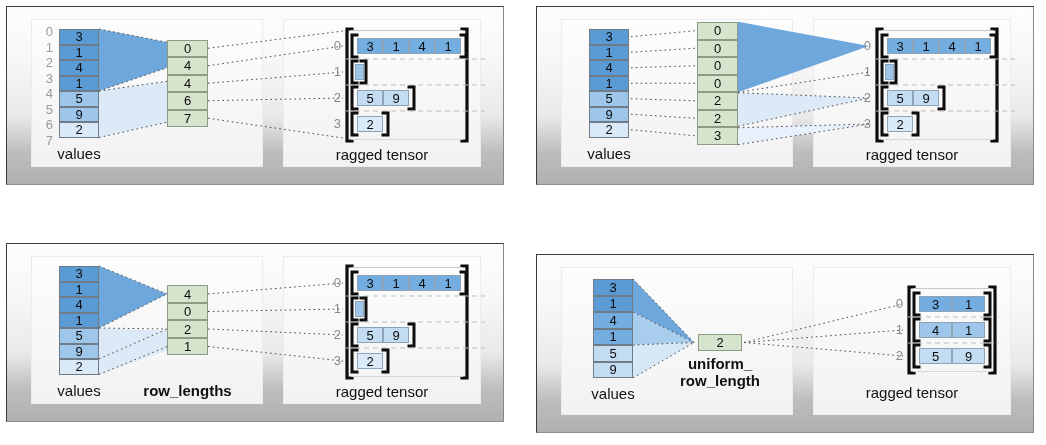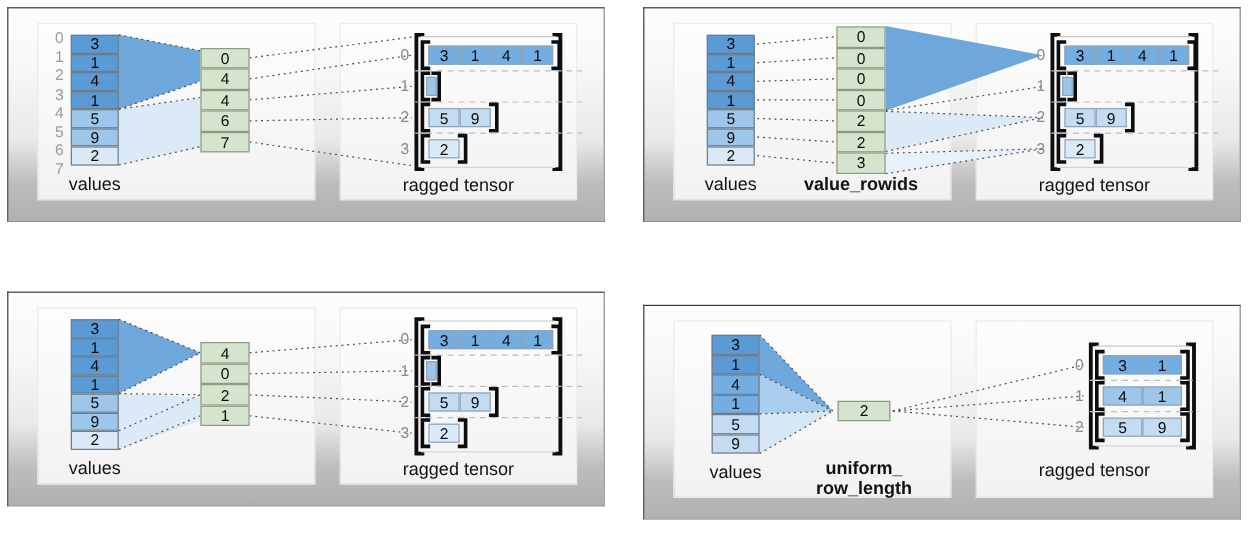--- a/index.html
+++ b/index.html
@@ -211,21 +211,20 @@
       <div class="cell b2" style="left: 52px; top: 99.5px; width: 40px; height: 15.5px;">9</div>
       <div class="cell b4" style="left: 52px; top: 115px; width: 40px; height: 15.5px;">2</div>
       <div class="caption" style="left: 26px; top: 138.5px; width: 92px;">values</div>
       <div class="cell green" style="left: 160px; top: 15px; width: 41px; height: 17.5px;">0</div>
       <div class="cell green" style="left: 160px; top: 32.5px; width: 41px; height: 17.5px;">0</div>
       <div class="cell green" style="left: 160px; top: 50px; width: 41px; height: 17.5px;">0</div>
       <div class="cell green" style="left: 160px; top: 67.5px; width: 41px; height: 17.5px;">0</div>
       <div class="cell green" style="left: 160px; top: 85px; width: 41px; height: 17.5px;">2</div>
       <div class="cell green" style="left: 160px; top: 102.5px; width: 41px; height: 17.5px;">2</div>
       <div class="cell green" style="left: 160px; top: 120px; width: 41px; height: 17.5px;">3</div>
-      <div class="caption bold" style="left: 116px; top: 138.5px; width: 129px;">value_rowids</div>
       <div class="idx dark" style="left: 320px; top: 31px;">0</div>
       <div class="rcell r0" style="left: 350px; top: 31px; width: 26px; height: 16px;">3</div>
       <div class="rcell r0" style="left: 376px; top: 31px; width: 26px; height: 16px;">1</div>
       <div class="rcell r0" style="left: 402px; top: 31px; width: 26px; height: 16px;">4</div>
       <div class="rcell r0" style="left: 428px; top: 31px; width: 26px; height: 16px;">1</div>
       <div class="idx dark" style="left: 320px; top: 57px;">1</div>
       <div class="rcell r1" style="left: 348px; top: 57px; width: 9px; height: 16px;"></div>
       <div class="idx dark" style="left: 320px; top: 83px;">2</div>
       <div class="rcell r2" style="left: 350px; top: 83px; width: 26px; height: 16px;">5</div>
       <div class="rcell r2" style="left: 376px; top: 83px; width: 26px; height: 16px;">9</div>
@@ -279,20 +278,21 @@
       <div class="cell b0" style="left: 52px; top: 53px; width: 40px; height: 15.5px;">4</div>
       <div class="cell b0" style="left: 52px; top: 68.5px; width: 40px; height: 15.5px;">1</div>
       <div class="cell b2" style="left: 52px; top: 84px; width: 40px; height: 15.5px;">5</div>
       <div class="cell b2" style="left: 52px; top: 99.5px; width: 40px; height: 15.5px;">9</div>
       <div class="cell b4" style="left: 52px; top: 115px; width: 40px; height: 15.5px;">2</div>
       <div class="caption" style="left: 26px; top: 138.5px; width: 92px;">values</div>
       <div class="cell green" style="left: 160px; top: 41.25px; width: 41px; height: 17.5px;">4</div>
       <div class="cell green" style="left: 160px; top: 58.75px; width: 41px; height: 17.5px;">0</div>
       <div class="cell green" style="left: 160px; top: 76.25px; width: 41px; height: 17.5px;">2</div>
       <div class="cell green" style="left: 160px; top: 93.75px; width: 41px; height: 17.5px;">1</div>
+      <div class="caption bold" style="left: 116px; top: 138.5px; width: 129px;">row_lengths</div>
       <div class="idx dark" style="left: 320px; top: 31px;">0</div>
       <div class="rcell r0" style="left: 350px; top: 31px; width: 26px; height: 16px;">3</div>
       <div class="rcell r0" style="left: 376px; top: 31px; width: 26px; height: 16px;">1</div>
       <div class="rcell r0" style="left: 402px; top: 31px; width: 26px; height: 16px;">4</div>
       <div class="rcell r0" style="left: 428px; top: 31px; width: 26px; height: 16px;">1</div>
       <div class="idx dark" style="left: 320px; top: 57px;">1</div>
       <div class="rcell r1" style="left: 348px; top: 57px; width: 9px; height: 16px;"></div>
       <div class="idx dark" style="left: 320px; top: 83px;">2</div>
       <div class="rcell r2" style="left: 350px; top: 83px; width: 26px; height: 16px;">5</div>
       <div class="rcell r2" style="left: 376px; top: 83px; width: 26px; height: 16px;">9</div>
@@ -336,21 +336,21 @@
         <line x1="207" y1="87.5" x2="366" y2="101" stroke="#4a4a4a" stroke-width="1" stroke-dasharray="1.6 3.2" fill="none"></line>
       </svg>
       <div class="cell b0" style="left: 56px; top: 24px; width: 40px; height: 16.5px;">3</div>
       <div class="cell b0" style="left: 56px; top: 40.5px; width: 40px; height: 16.5px;">1</div>
       <div class="cell b1" style="left: 56px; top: 57px; width: 40px; height: 16.5px;">4</div>
       <div class="cell b1" style="left: 56px; top: 73.5px; width: 40px; height: 16.5px;">1</div>
       <div class="cell b3" style="left: 56px; top: 90px; width: 40px; height: 16.5px;">5</div>
       <div class="cell b3" style="left: 56px; top: 106.5px; width: 40px; height: 16.5px;">9</div>
       <div class="caption" style="left: 30px; top: 131px; width: 92px;">values</div>
       <div class="cell green" style="left: 161px; top: 79px; width: 44px; height: 17px;">2</div>
-      <div class="caption bold" style="left: 117px; top: 128px; width: 132px;">uniform_
+      <div class="caption bold" style="left: 117px; top: 101px; width: 132px;">uniform_
 row_length</div>
       <div class="idx dark" style="left: 352px; top: 41px;">0</div>
       <div class="rcell r0" style="left: 382px; top: 41px; width: 33px; height: 16px;">3</div>
       <div class="rcell r0" style="left: 415px; top: 41px; width: 33px; height: 16px;">1</div>
       <div class="idx dark" style="left: 352px; top: 67px;">1</div>
       <div class="rcell r1" style="left: 382px; top: 67px; width: 33px; height: 16px;">4</div>
       <div class="rcell r1" style="left: 415px; top: 67px; width: 33px; height: 16px;">1</div>
       <div class="idx dark" style="left: 352px; top: 93px;">2</div>
       <div class="rcell r2" style="left: 382px; top: 93px; width: 33px; height: 16px;">5</div>
       <div class="rcell r2" style="left: 415px; top: 93px; width: 33px; height: 16px;">9</div>

